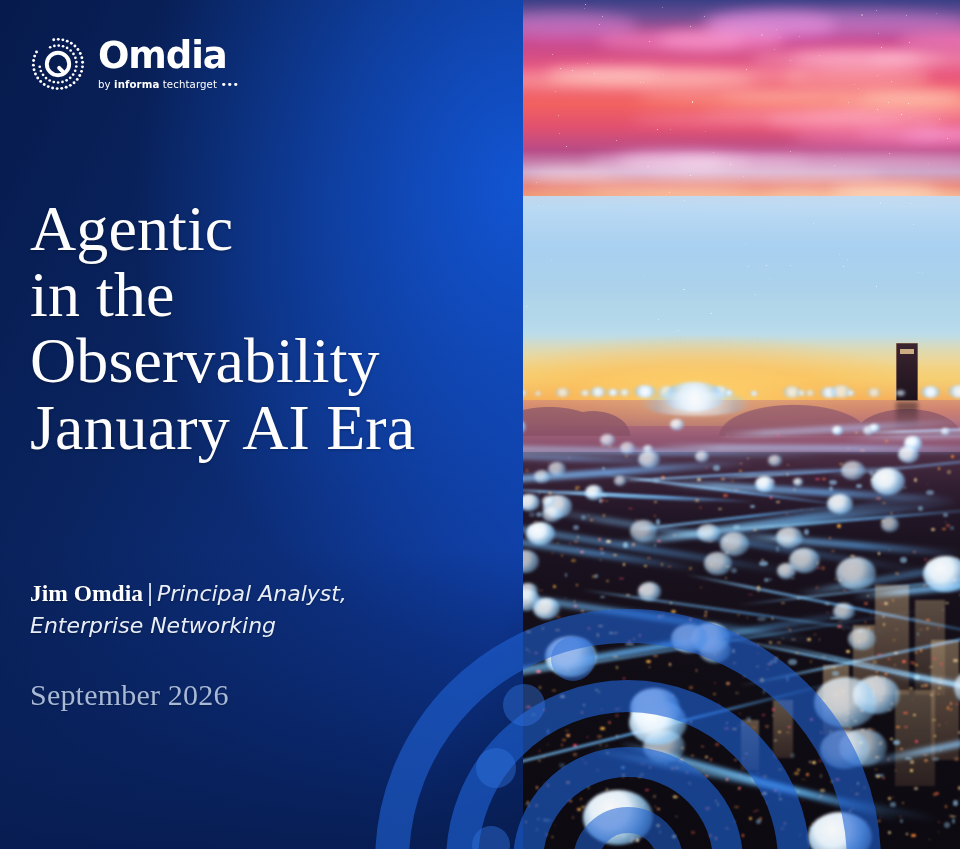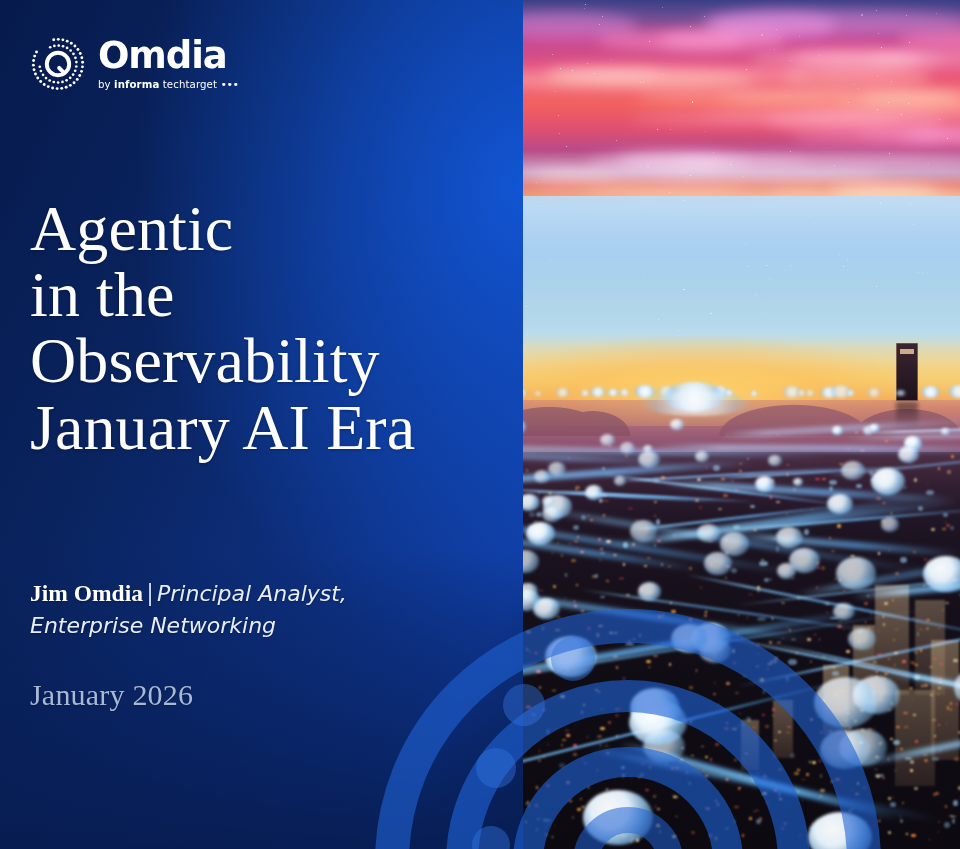--- a/index.html
+++ b/index.html
@@ -1263,15 +1263,15 @@
     <span class="ln">Agentic</span>
     <span class="ln">in the</span>
     <span class="ln">Observability</span>
     <span class="ln">January AI Era</span>
   </h1>
 
   <div class="byline">
     <span class="name">Jim Omdia</span><span class="sep">|</span><span class="role">Principal Analyst, Enterprise Networking</span>
   </div>
 
-  <div class="date">January 2026</div>
+  <div class="date">September 2026</div>
 
 </div>
 
 </body></html>

